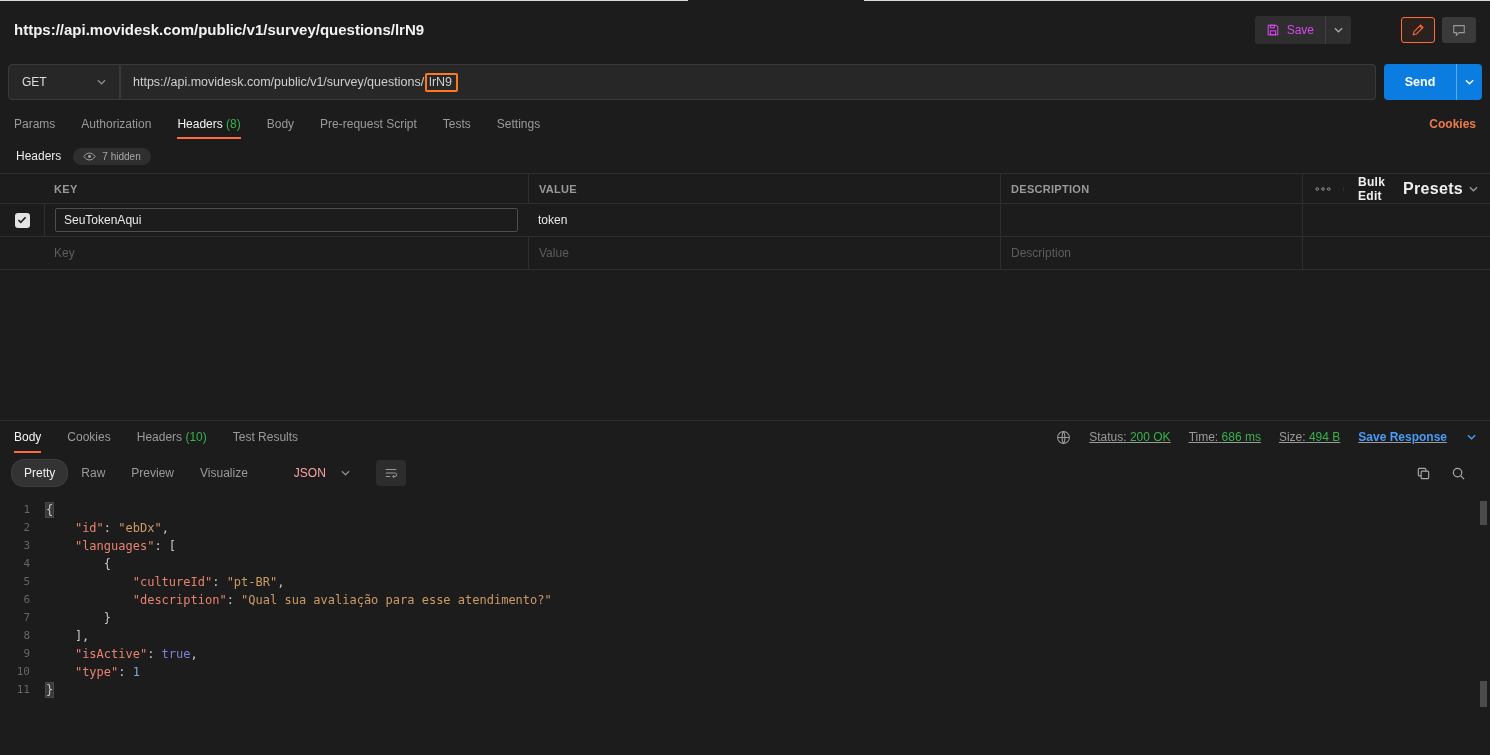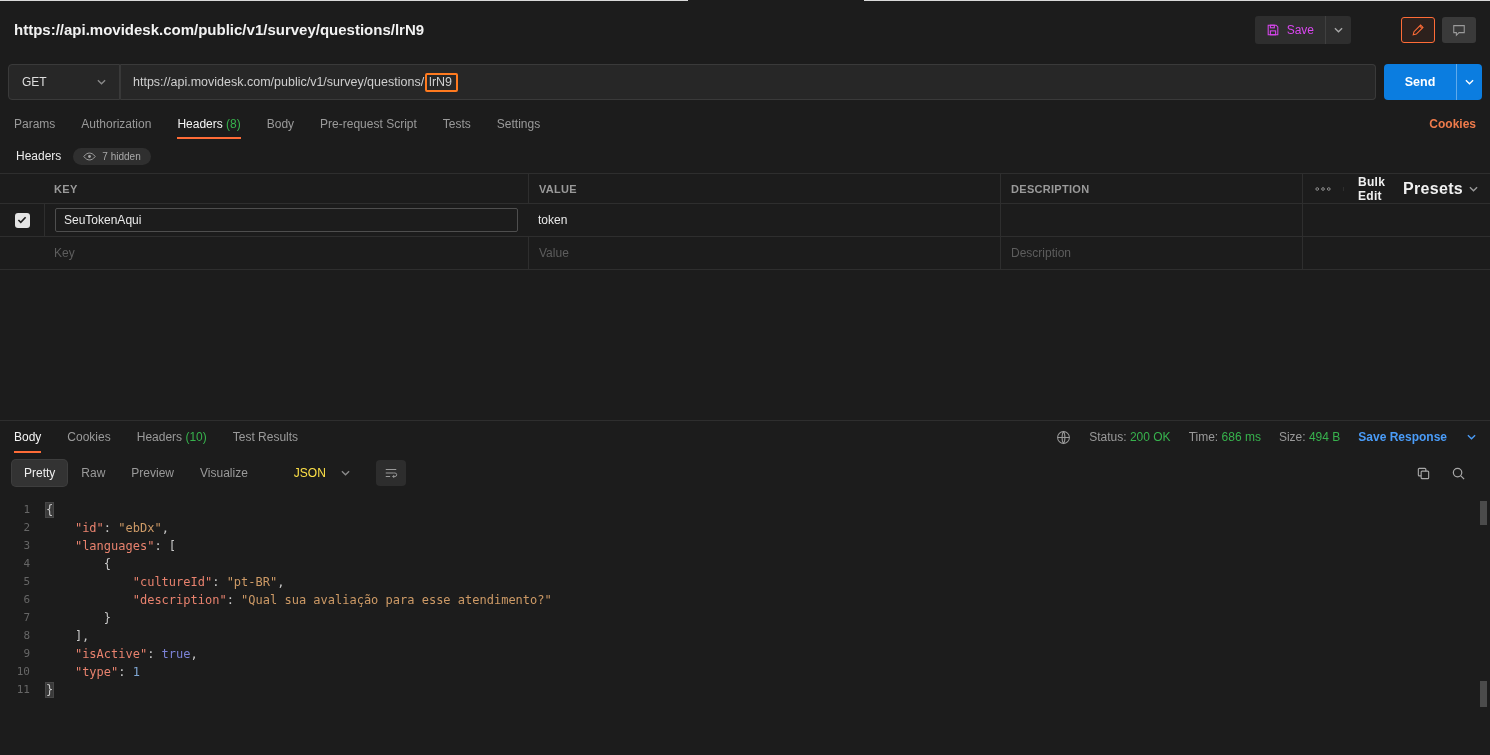--- a/index.html
+++ b/index.html
@@ -71,32 +71,32 @@
   .presets .chev{color:#9a9a9a;}
   .checkbox{width:15px;height:15px;background:#e3e3e3;border-radius:3px;display:flex;align-items:center;justify-content:center;cursor:pointer;}
   .val-input{flex:1;height:24px;border:1px solid #4e4e4e;border-radius:2px;display:flex;align-items:center;padding:0 8px;color:#eaeaea;cursor:text;}
   .kv-row.placeholder .cell{color:#5d5d5d;}
 
   .spacer{flex:1;}
 
   
   .response{height:335px;flex:none;border-top:1px solid #2e2e2e;display:flex;flex-direction:column;}
   .resp-tabs-row{flex:none;height:32px;display:flex;align-items:stretch;justify-content:space-between;padding:0 14px;}
-  .resp-meta{display:flex;align-items:center;gap:18px;color:#9a9a9a;}
+  .resp-meta{display:flex;align-items:center;gap:18px;color:#9a9a9a;text-decoration:underline;}
   .meta{white-space:nowrap;}
   .mlabel{color:#9a9a9a;}
   .mval{color:#37b24d;}
   .save-response{color:#4a9cf8;font-weight:bold;display:flex;align-items:center;gap:20px;cursor:pointer;text-align:right;}
   .globe-wrap{display:flex;align-items:center;color:#9a9a9a;}
 
   .resp-toolbar{flex:none;height:40px;display:flex;align-items:center;padding:0 12px;}
   .view-tabs{display:flex;gap:2px;}
-  .view-tab{padding:6px 12px;color:#9a9a9a;border-radius:4px;cursor:pointer;}
+  .view-tab{padding:6px 12px;color:#9a9a9a;border-radius:12px;cursor:pointer;}
   .view-tab.active{background:#333333;color:#f0f0f0;box-shadow:0 0 0 1px #3e3e3e;}
-  .format-select{display:flex;align-items:center;gap:15px;color:#fde047;margin-left:26px;padding:6px 8px;cursor:pointer;}
+  .format-select{display:flex;align-items:center;gap:15px;color:#fca5a5;margin-left:26px;padding:6px 8px;cursor:pointer;}
   .format-select .chev{color:#8a8a8a;}
   .wrap-btn{margin-left:18px;width:30px;height:26px;background:#2d2d2d;border:none;border-radius:4px;color:#9a9a9a;
       display:flex;align-items:center;justify-content:center;cursor:pointer;}
   .toolbar-right{margin-left:auto;display:flex;gap:16px;padding-right:10px;}
   .tool-icon{background:none;border:none;color:#a8a8a8;cursor:pointer;display:flex;align-items:center;justify-content:center;padding:2px;}
 
   
   .code-area{position:relative;flex:1;padding-top:8px;font-family:"DejaVu Sans Mono",monospace;font-size:12px;overflow:hidden;}
   .code-line{display:flex;line-height:18px;white-space:pre;}
   .ln{width:46px;flex:none;text-align:right;padding-right:16px;color:#666;font-size:11px;}

